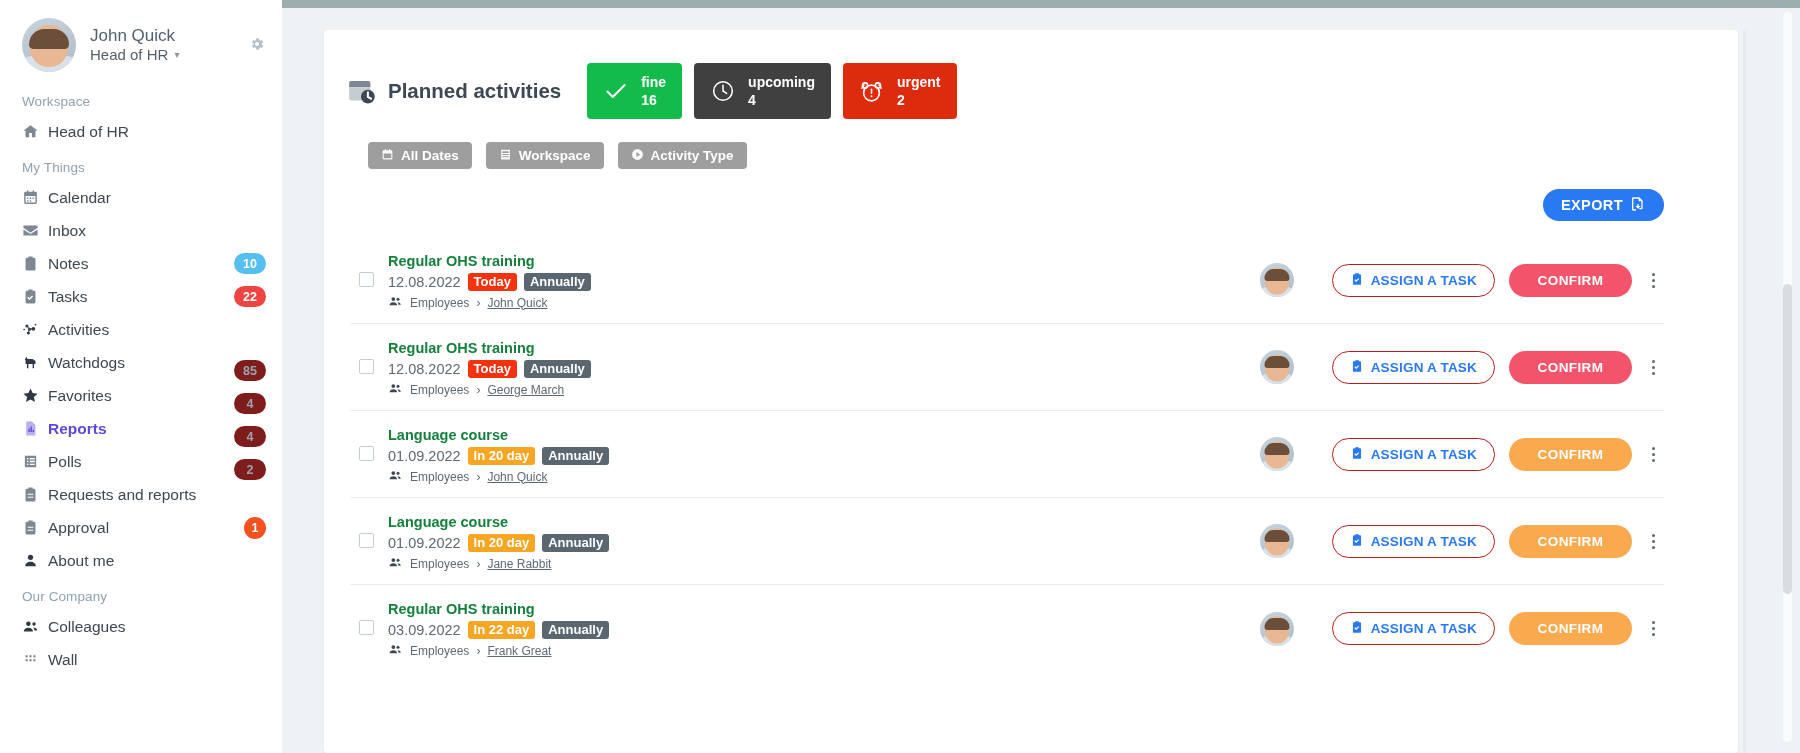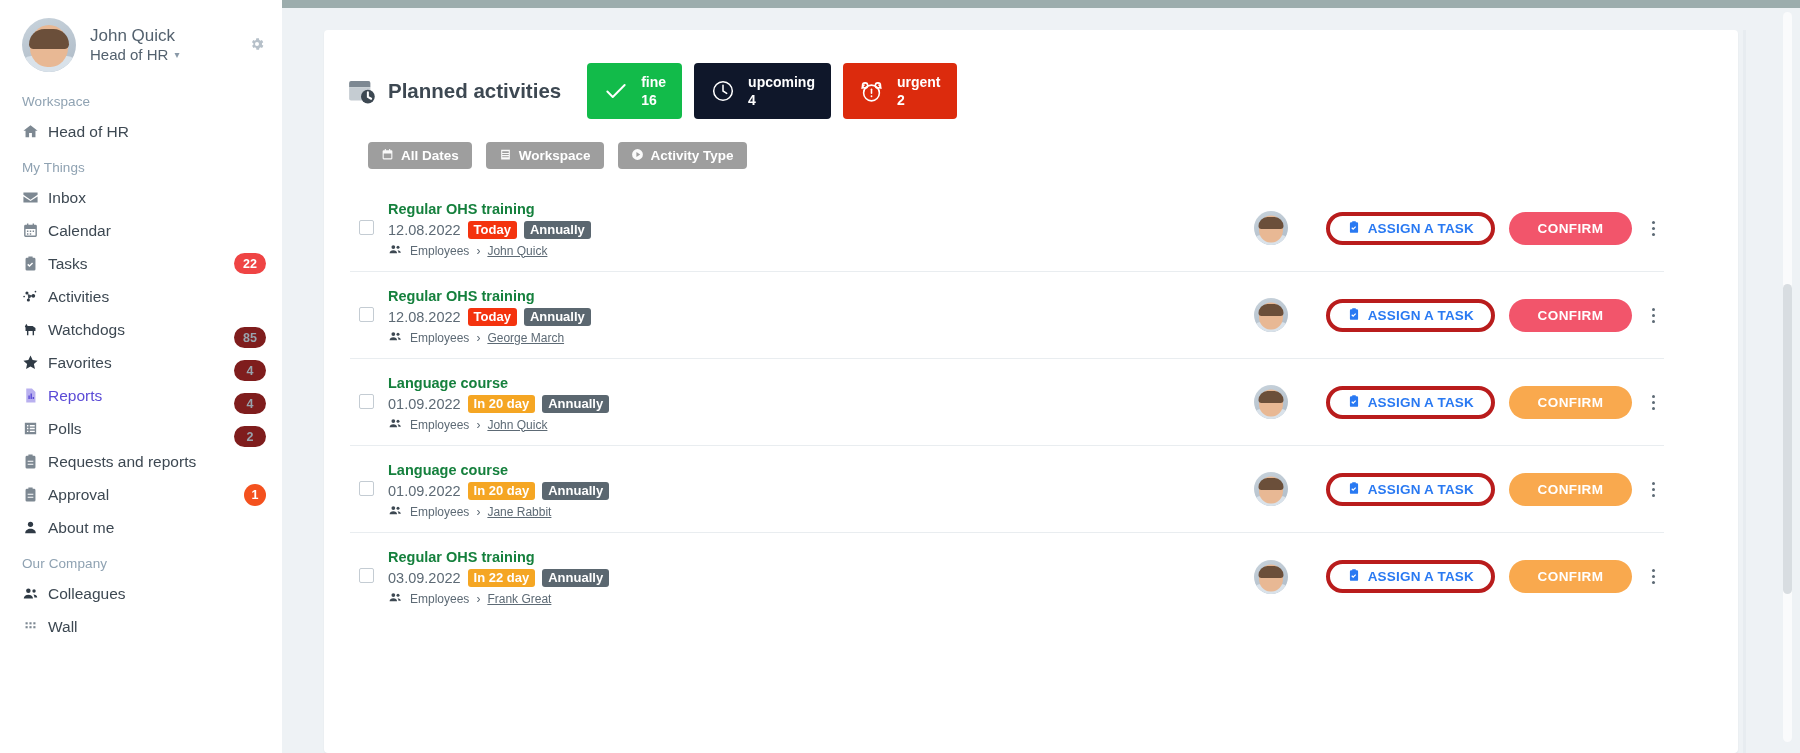--- a/index.html
+++ b/index.html
@@ -49,21 +49,21 @@
   }
   .nav-item {
     display: flex; align-items: center; height: 33px;
     padding: 0 16px 0 22px; font-size: 15.5px; color: #3d4852; cursor: pointer;
   }
   .nav-item .ico {
     width: 26px; flex: 0 0 26px; display: inline-flex; align-items: center;
     justify-content: flex-start; color: #7d8892; font-size: 15px;
   }
   .nav-item .lbl { flex: 1 1 auto; white-space: nowrap; }
-  .nav-item.active .lbl { color: #5b4bd6; font-weight: normal; }
+  .nav-item.active .lbl { color: #5b4bd6; font-weight: bold; }
   .badge {
     min-width: 32px; height: 21px; border-radius: 11px; font-size: 12.5px;
     color: #fff; display: inline-flex; align-items: center; justify-content: center;
     padding: 0 8px; font-weight: 600;
   }
   .badge.gray { background: #7f1d1d; color: #98a4ae; margin-top: 16px; }
   .badge.blue { background: #55bff0; }
   .badge.green { background: #ef4444; }
   .badge.red  { background: #f4511e; min-width: 22px; width:22px; height:22px; border-radius:50%; padding:0;}
 
@@ -144,21 +144,21 @@
   }
   .row-avatar .hair {
     position:absolute; left:50%; top:18%; transform:translateX(-50%);
     width:25px; height:12px; border-radius:12px 12px 4px 4px; background:#6b4f3a;
   }
   .row-avatar .shirt {
     position:absolute; bottom:0; left:50%; transform:translateX(-50%);
     width:36px; height:10px; border-radius:8px 8px 0 0; background:#d9e2ea;
   }
   .assign-btn {
-    border: 4px solid #b91c1c; background: #fff; color: #2979f2; border-radius: 17px;
+    border: 1px solid #b91c1c; background: #fff; color: #2979f2; border-radius: 17px;
     height: 33px; padding: 0 17px; font-size: 13.5px; font-weight: 700; letter-spacing: .2px;
     display: inline-flex; align-items: center; gap: 7px; cursor: pointer; margin-right: 14px;
   }
   .assign-btn svg { width: 14px; height: 14px; fill: #2979f2; }
   .confirm-btn {
     border: none; border-radius: 17px; height: 33px; width: 123px;
     color: #fff; font-size: 13.5px; font-weight: 700; letter-spacing: .4px; cursor: pointer;
   }
   .kebab {
     width: 22px; height: 30px; display: flex; flex-direction: column; justify-content: center;
@@ -214,35 +214,44 @@
           </svg>
       </span>
       <span class="lbl">Head of HR</span>
     </div>
 
     <div class="nav-section">My Things</div>
 
     <div class="nav-item">
       <span class="ico">
         <svg class="sicon" viewBox="0 0 24 24">
+            <path d="M7 2v2H5a2 2 0 00-2 2v13a2 2 0 002 2h14a2 2 0 002-2V6a2 2 0 00-2-2h-2V2h-2v2H9V2H7zm-2 8h14v9H5v-9zm2 2v2h2v-2H7zm4 0v2h2v-2h-2zm4 0v2h2v-2h-2zM7 16v2h2v-2H7zm4 0v2h2v-2h-2z"></path>
+          </svg>
+      </span>
+      <span class="lbl">Calendar</span>
+    </div>
+
+    <div class="nav-item">
+      <span class="ico">
+        <svg class="sicon" viewBox="0 0 24 24">
             <path d="M2 5h20v3l-10 7L2 8V5zm0 5.5L12 17l10-6.5V19H2v-8.5z"></path>
           </svg>
       </span>
       <span class="lbl">Inbox</span>
     </div>
 
     <div class="nav-item">
       <span class="ico">
         <svg class="sicon" viewBox="0 0 24 24">
-            <path d="M7 2v2H5a2 2 0 00-2 2v13a2 2 0 002 2h14a2 2 0 002-2V6a2 2 0 00-2-2h-2V2h-2v2H9V2H7zm-2 8h14v9H5v-9zm2 2v2h2v-2H7zm4 0v2h2v-2h-2zm4 0v2h2v-2h-2zM7 16v2h2v-2H7zm4 0v2h2v-2h-2z"></path>
-          </svg>
-      </span>
-      <span class="lbl">Calendar</span>
-    </div>
-
+            <path d="M9 2h6v2h2a2 2 0 012 2v14a2 2 0 01-2 2H7a2 2 0 01-2-2V6a2 2 0 012-2h2V2z"></path>
+          </svg>
+      </span>
+      <span class="lbl">Notes</span>
+      <span class="badge blue">10</span>
+    </div>
 
     <div class="nav-item">
       <span class="ico">
         <svg class="sicon" viewBox="0 0 24 24">
             <path d="M9 2h6v2h2a2 2 0 012 2v14a2 2 0 01-2 2H7a2 2 0 01-2-2V6a2 2 0 012-2h2V2zm1.6 15l5-5-1.4-1.4-3.6 3.6-1.8-1.8L7.4 14l3.2 3z"></path>
           </svg>
       </span>
       <span class="lbl">Tasks</span>
       <span class="badge green">22</span>
     </div>
@@ -382,21 +391,21 @@
               <svg viewBox="0 0 24 24" style="width:26px;height:26px;fill:none;stroke:#fff;stroke-width:1.8">
                   <path d="M4 12.5l5 5 11-11" stroke-linecap="round" stroke-linejoin="round"></path>
                 </svg>
             </span>
             <span class="s-txt">
               <div>fine</div>
               <div class="s-num">16</div>
             </span>
           </div>
 
-          <div class="stat" style="background:#0f172a">
+          <div class="stat" style="background:#404040">
             <span class="s-ico">
               <svg viewBox="0 0 24 24" style="width:26px;height:26px;fill:none;stroke:#fff;stroke-width:1.4">
                   <circle cx="12" cy="12" r="8.6"></circle>
                   <path d="M12 6.6V12l3.4 2.2" stroke-linecap="round"></path>
                 </svg>
             </span>
             <span class="s-txt">
               <div>upcoming</div>
               <div class="s-num">4</div>
             </span>
@@ -440,20 +449,31 @@
           <div class="chip">
             <span>
               <svg viewBox="0 0 24 24">
                   <path d="M12 2a10 10 0 100 20 10 10 0 000-20zm-2 5.5l7 4.5-7 4.5v-9z"></path>
                 </svg>
             </span>
             <span>Activity Type</span>
           </div>
         </div>
 
+        <div class="export-row">
+          <button class="export-btn">
+            <span>EXPORT</span>
+            <span>
+              <svg viewBox="0 0 24 24">
+                  <path d="M5 2h9l5 5v11a2 2 0 01-2 2h-3v-2h3V8h-4V4H5v16h4v2H5a2 2 0 01-2-2V4a2 2 0 012-2z"></path>
+                  <path d="M11 12v3H8l4 4 4-4h-3v-3h-2z"></path>
+                </svg>
+            </span>
+          </button>
+        </div>
 
         <div class="list">
 
           <div class="row">
             <div class="row-left">
               <div class="chk"></div>
               <div class="row-body">
                 <div class="act-title">Regular OHS training</div>
                 <div class="act-meta">
                   <span>12.08.2022</span>

